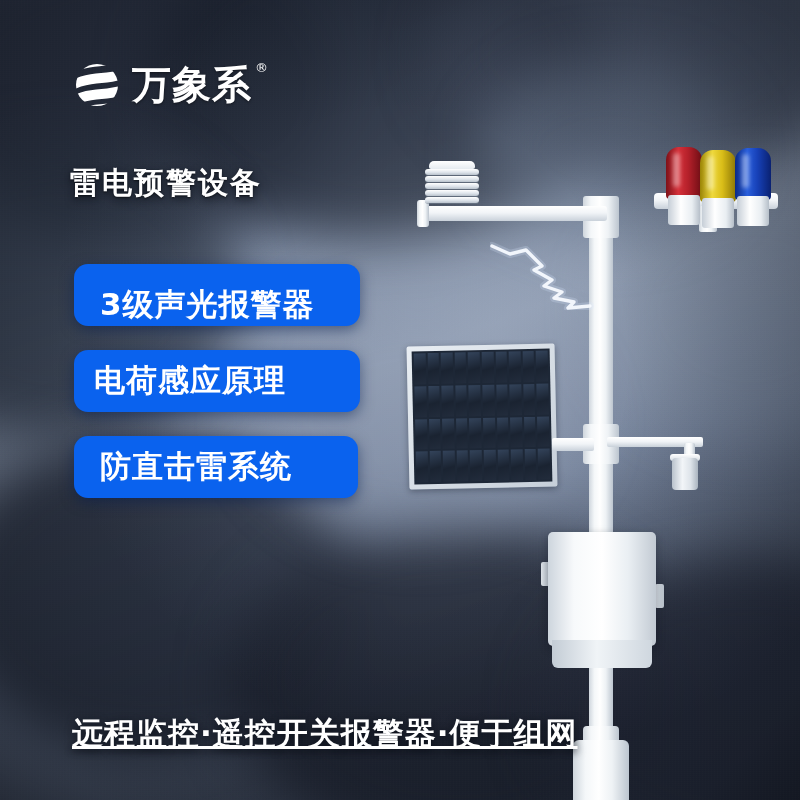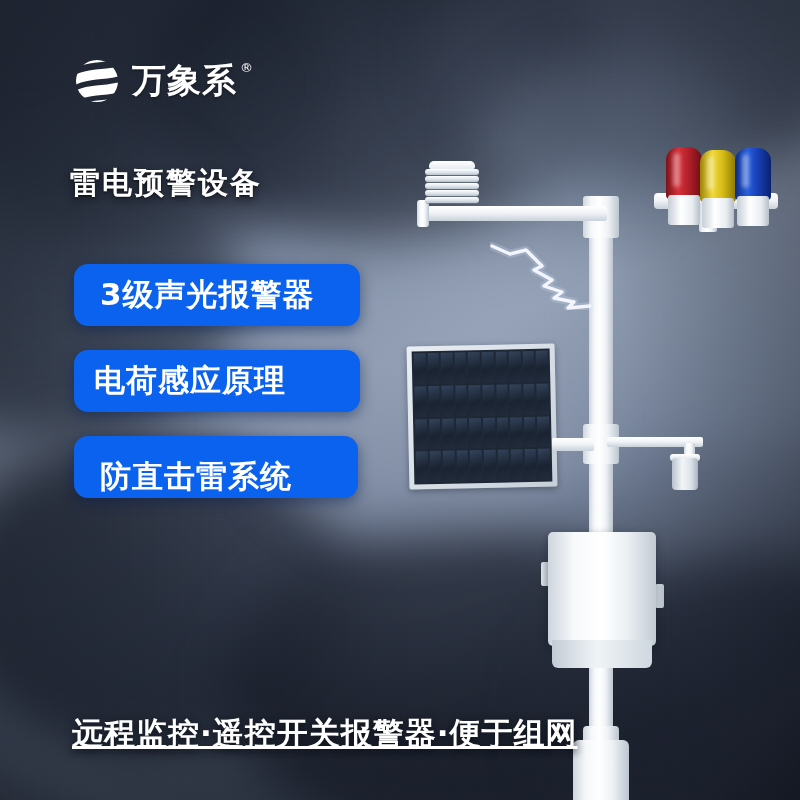--- a/index.html
+++ b/index.html
@@ -112,41 +112,41 @@
   .tab-l{left:541px;top:562px;}
   .tab-r{left:655px;top:584px;}
 
   
   .bolt{position:absolute;left:490px;top:240px;width:130px;height:70px;pointer-events:none;}
 
   
   .logo{position:absolute;left:74px;top:58px;display:flex;align-items:center;gap:12px;}
   .logo-mark{width:46px;height:46px;}
   .logo-text{position:relative;display:flex;align-items:flex-start;}
-  .logo-text .cn{color:#fff;font-size:34px;font-weight:700;letter-spacing:1px;
+  .logo-text .cn{color:#fff;font-size:39px;font-weight:700;letter-spacing:1px;
     font-family:"DejaVu Sans","Liberation Sans",sans-serif;
     text-shadow:0 1px 3px rgba(0,0,0,.45);}
   .logo-text .reg{color:#fff;font-size:13px;margin-left:3px;margin-top:2px;
     font-family:"DejaVu Sans",sans-serif;}
 
   .headline{position:absolute;left:70px;top:163px;color:#fff;
     font-size:30px;font-weight:700;letter-spacing:2px;
     font-family:"DejaVu Sans","Liberation Sans",sans-serif;
     text-shadow:0 3px 10px rgba(8,12,20,.75),0 1px 2px rgba(0,0,0,.6);}
 
   .badges{position:absolute;left:74px;top:264px;display:flex;flex-direction:column;gap:24px;}
   .badge{height:62px;border-radius:14px;display:flex;align-items:center;
     padding:0 26px;box-sizing:border-box;
     box-shadow:0 4px 14px rgba(6,28,78,.5);}
   .badge span{color:#fff;font-size:31px;font-weight:700;letter-spacing:1px;
     font-family:"DejaVu Sans","Liberation Sans",sans-serif;white-space:nowrap;}
-  .b1{width:286px;}
+  .b1{width:286px;align-items:flex-end;}
   .b2{width:286px;padding-left:20px;}
   .b3{width:290px;}
-  .b4{width:284px;align-items:flex-end;}
+  .b4{width:284px;}
 
   .tagline{position:absolute;left:72px;top:713px;color:#fff;
     font-size:31px;font-weight:700;letter-spacing:1px;
     font-family:"DejaVu Sans","Liberation Sans",sans-serif;
     text-shadow:0 2px 8px rgba(6,10,18,.8);text-decoration:underline;}
 </style>
 </head>
 <body>
 
 <div id="poster">

